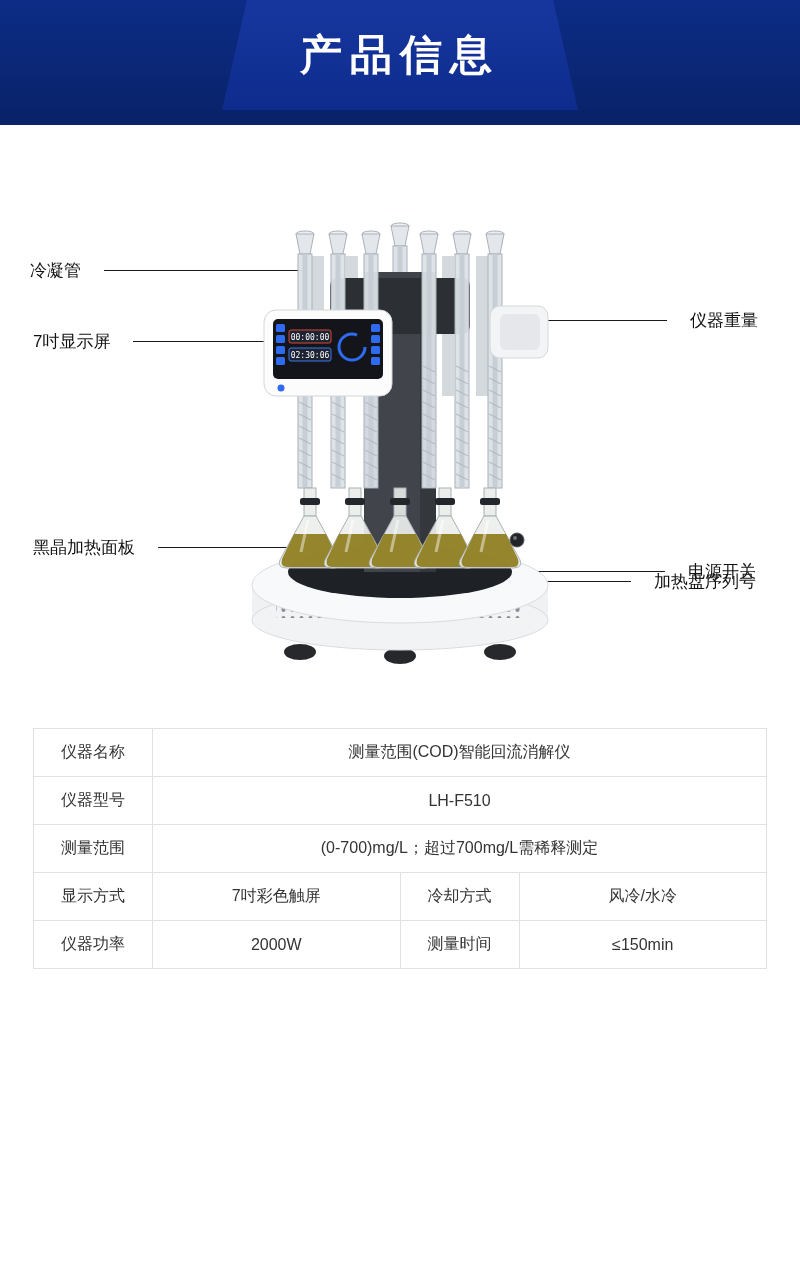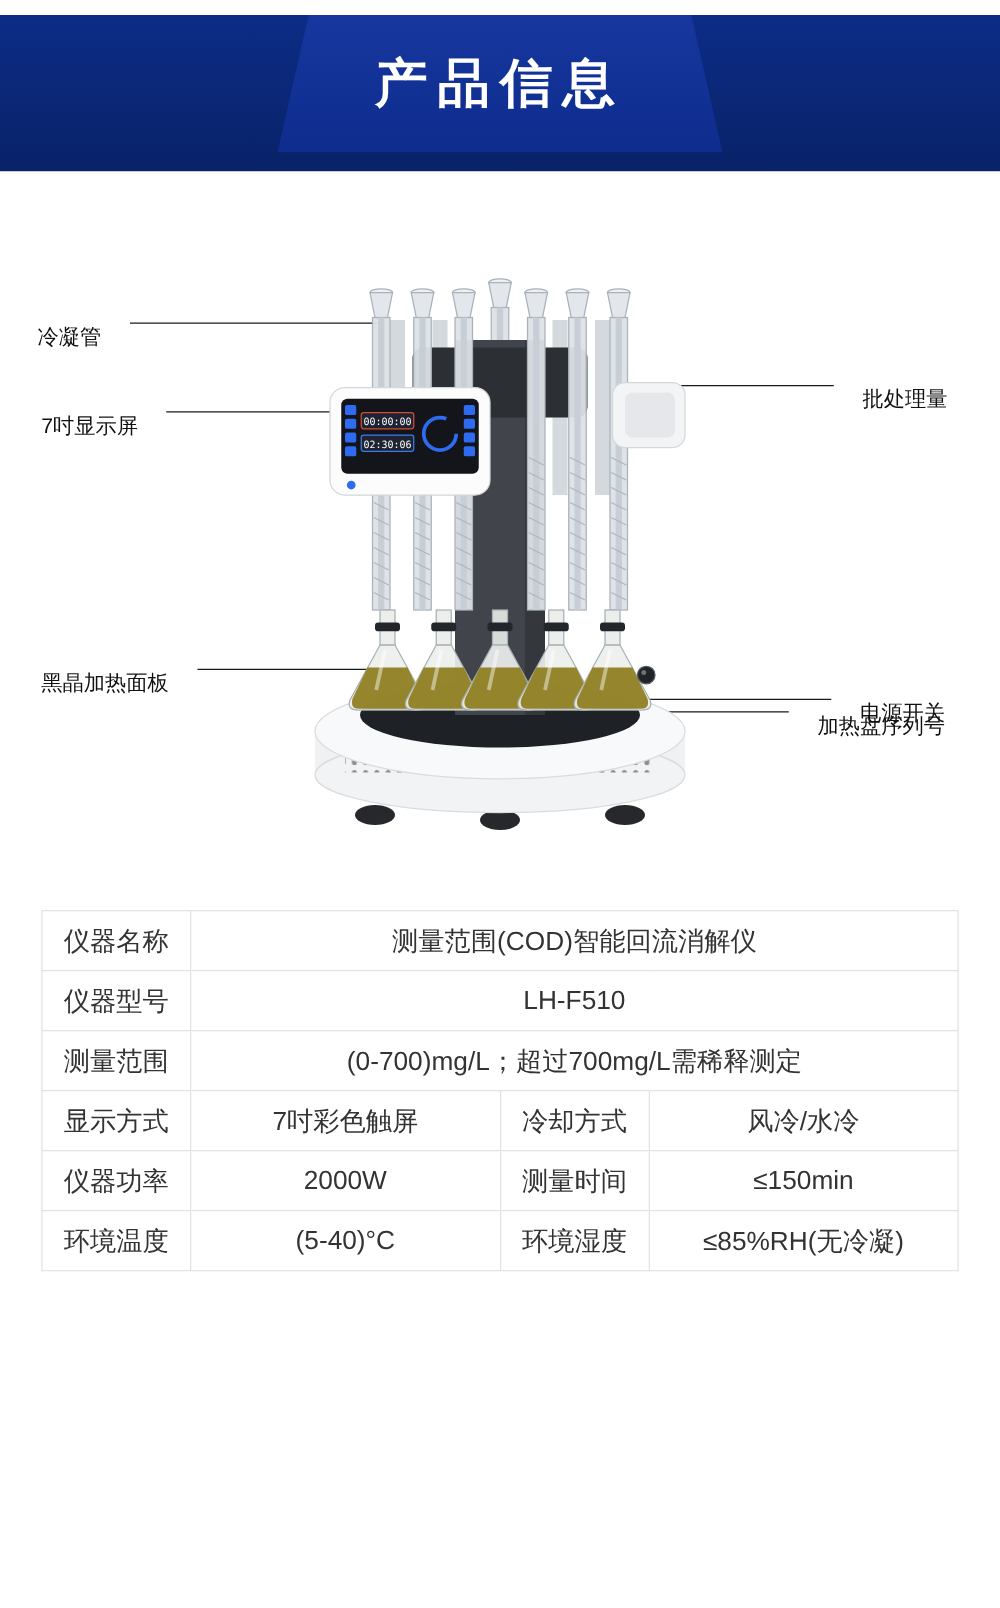--- a/index.html
+++ b/index.html
@@ -3,32 +3,32 @@
 <meta charset="utf-8">
 <style>
   * { margin:0; padding:0; box-sizing:border-box; }
   html,body { background:#fff; }
   body {
     width:800px; height:1286px; position:relative; overflow:hidden;
     font-family:"Liberation Sans","DejaVu Sans",sans-serif; color:#222;
   }
 
   
-  .header { position:absolute; left:0; top:12px; width:800px; height:125px;
-            background:linear-gradient(180deg,#0c2c86,#092268); }
+  .header { position:absolute; left:0; top:0; width:800px; height:125px;
+            background:linear-gradient(180deg,#0c2c86,#092268);font-family:Liberation Serif, serif; }
   .ribbon { position:absolute; left:50%; top:0; transform:translateX(-50%);
             width:356px; height:110px;
             background:linear-gradient(180deg,#17379f,#0e2c8d);
             clip-path:polygon(7% 0,93% 0,100% 100%,0 100%); }
   .title  { position:absolute; left:0; top:0; width:100%; line-height:110px;
             text-align:center; font-size:42px; font-weight:bold; color:#ffffff;
             letter-spacing:8px; }
 
   
-  .callout { position:absolute; display:flex; align-items:flex-start; gap:23px;
+  .callout { position:absolute; display:flex; align-items:center; gap:23px;
              font-size:17px; color:#111; white-space:nowrap; height:24px; }
   .callout .line { height:1px; background:#1a1a1a; }
   #co-condenser   { left:30px;  top:258px; }
   #co-condenser   .line { width:200px; }
   #co-display     { left:33px;  top:329px; }
   #co-display     .line { width:150px; }
   #co-panel       { left:33px;  top:535px; }
   #co-panel       .line { width:148px; }
   #co-bracket     { right:42px; top:308px; flex-direction:row-reverse; }
   #co-bracket     .line { width:158px; }
@@ -38,21 +38,21 @@
   #co-serial      .line { width:106px; }
 
   
   .device-wrap { position:absolute; left:180px; top:200px; width:440px; height:470px; }
 
   
   .spec { position:absolute; left:33px; top:728px; width:734px;
           border-collapse:collapse; table-layout:fixed; }
   .spec col.c1, .spec col.c3 { width:119px; }
   .spec td { border:1px solid #e2e2e2; text-align:center; vertical-align:middle;
-             font-size:21px; color:#333; height:48px; padding:4px 8px; }
+             font-size:16px; color:#333; height:48px; padding:4px 8px; }
   .spec tr.tall td { height:95px; }
   .spec td.val div { line-height:29px; }
 </style>
 </head>
 <body>
 
 <header class="header">
   <div class="ribbon"></div>
   <h1 class="title">产品信息</h1>
 </header>
@@ -63,21 +63,21 @@
 </div>
 <div class="callout" id="co-display">
   <span>7吋显示屏</span>
   <span class="line"></span>
 </div>
 <div class="callout" id="co-panel">
   <span>黑晶加热面板</span>
   <span class="line"></span>
 </div>
 <div class="callout" id="co-bracket">
-  <span>批处理量</span>
+  <span>仪器重量</span>
   <span class="line"></span>
 </div>
 <div class="callout" id="co-power">
   <span>电源开关</span>
   <span class="line"></span>
 </div>
 <div class="callout" id="co-serial">
   <span>加热盘序列号</span>
   <span class="line"></span>
 </div>
@@ -227,20 +227,14 @@
       <td class="val">7吋彩色触屏</td>
       <td class="lbl">冷却方式</td>
       <td class="val">风冷/水冷</td>
     </tr>
     <tr>
       <td class="lbl">仪器功率</td>
       <td class="val">2000W</td>
       <td class="lbl">测量时间</td>
       <td class="val">≤150min</td>
     </tr>
-    <tr>
-      <td class="lbl">环境温度</td>
-      <td class="val">(5-40)°C</td>
-      <td class="lbl">环境湿度</td>
-      <td class="val">≤85%RH(无冷凝)</td>
-    </tr>
   </tbody>
 </table>
 
 </body></html>

